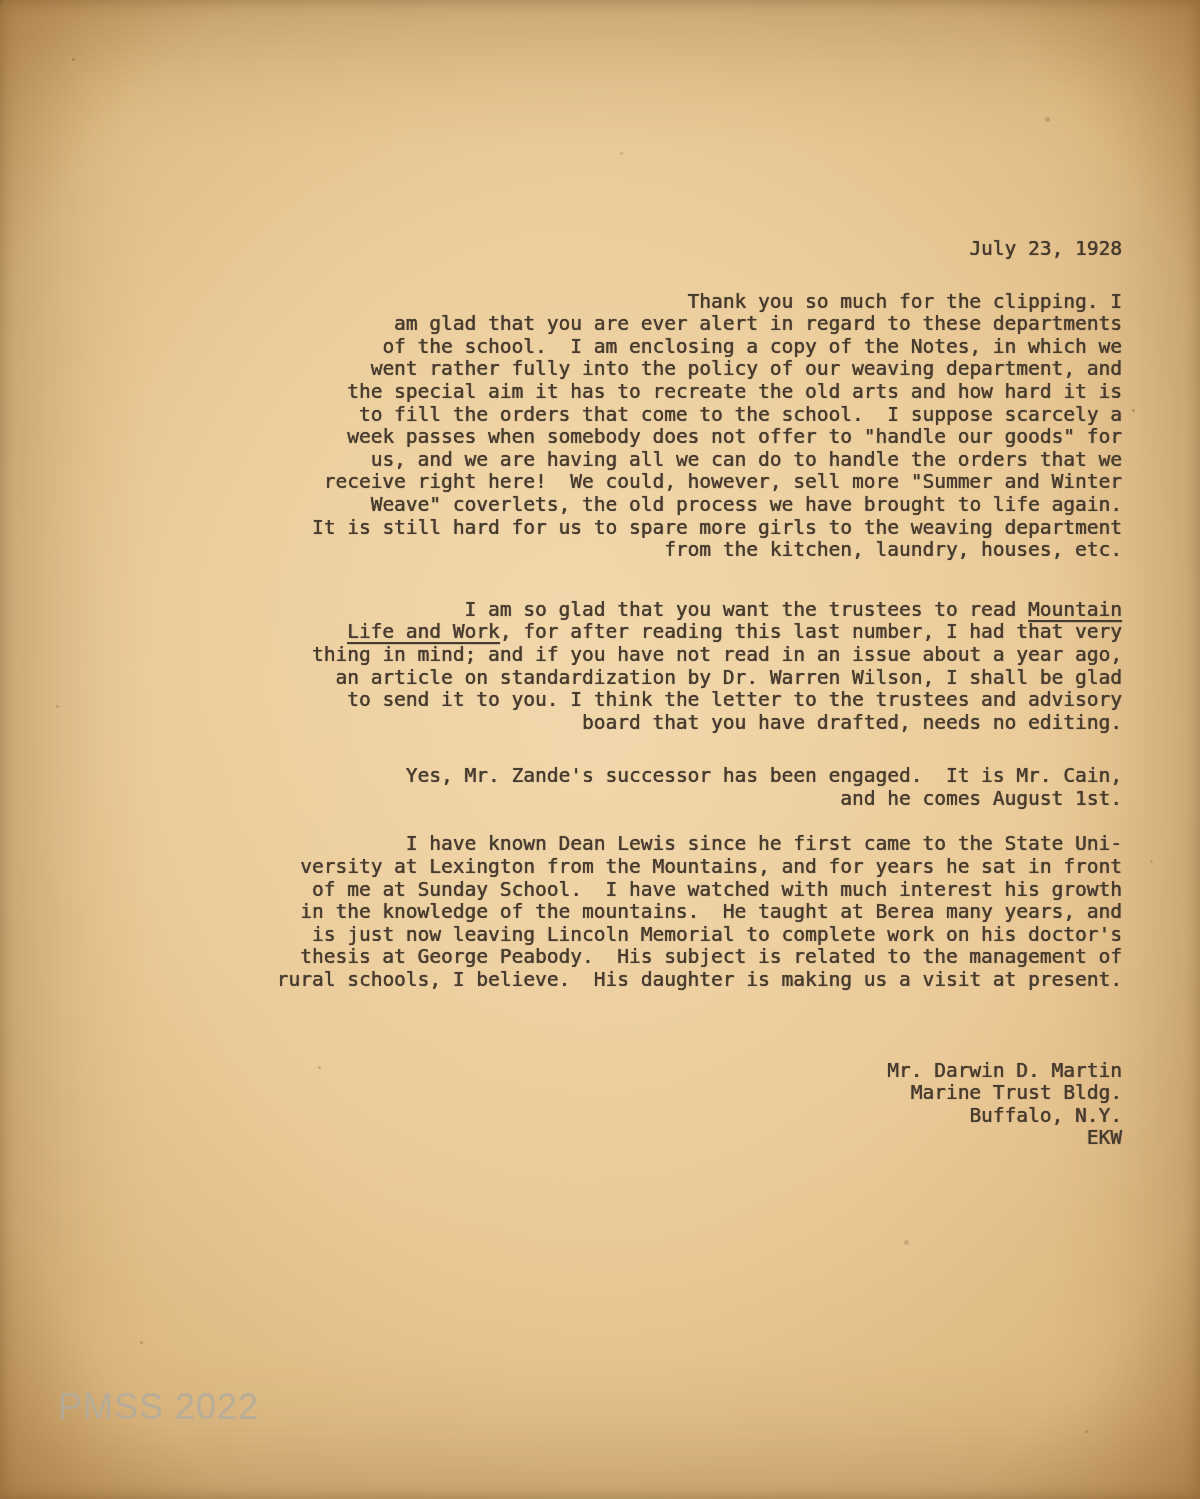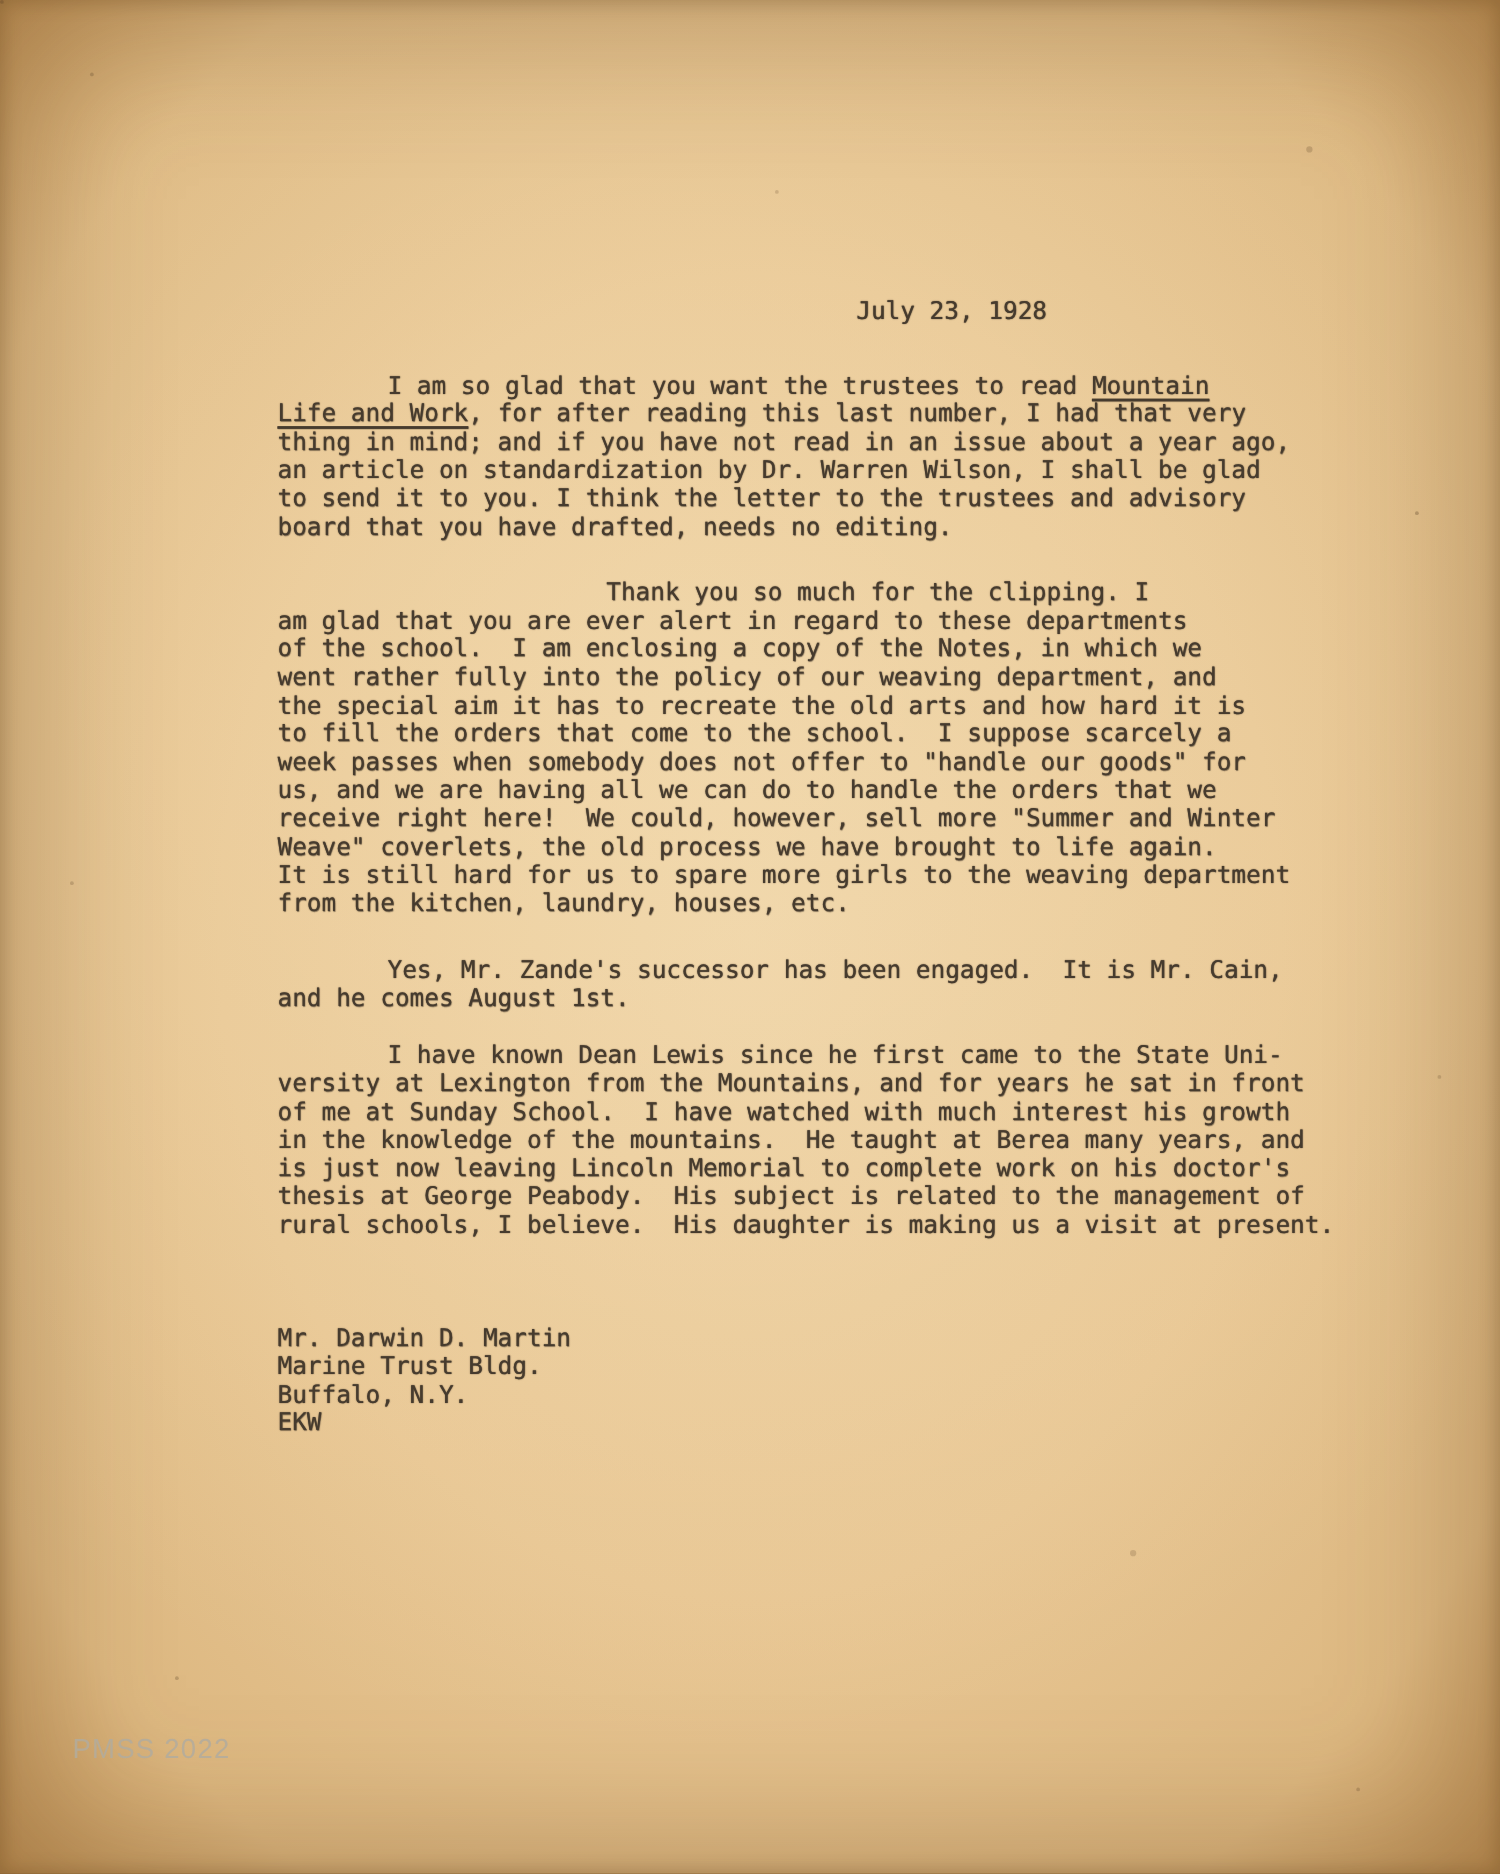--- a/index.html
+++ b/index.html
@@ -18,20 +18,21 @@
     font-family: "DejaVu Sans Mono", "Liberation Mono", monospace;
     color: #463b2e;
   }
   .content {
     position: absolute;
     left: 222px;
     top: 238px;
     width: 900px;
     font-size: 19.5px;
     line-height: 22.6px;
+    text-align: right;
   }
   .line, .para {
     white-space: pre;
     text-shadow: 0 0 1px rgba(70,58,44,0.85), 0.4px 0.4px 0.6px rgba(70,58,44,0.5);
   }
   .date       { margin-left: 463px; }
   .salutation { margin-top: 72px; }
   .p1 { margin-top: 30px; text-indent: 263px; }
   .p2 { margin-top: 37px; text-indent: 88px; }
   .p3 { margin-top: 31px; text-indent: 88px; }
@@ -42,21 +43,21 @@
   .underline {
     text-decoration: underline;
     text-decoration-thickness: 1.5px;
     text-underline-offset: 4px;
   }
   .watermark {
     position: absolute;
     left: 58px;
     top: 1386px;
     font-family: "Liberation Sans", sans-serif;
-    font-size: 22px;
+    font-size: 36px;
     letter-spacing: 1px;
     color: rgba(178,171,157,0.85);
   }
   .specks {
     position: absolute;
     left: 0; top: 0;
     width: 3px; height: 3px;
     border-radius: 50%;
     background: rgba(95,70,40,0.35);
     box-shadow:
@@ -77,38 +78,38 @@
 
 <div class="page">
 
   <div class="specks"></div>
 
   <div class="content">
 
     <div class="line date">July 23, 1928</div>
 
 
-    <div class="para p2"><span>I am so glad that you want the trustees to read </span><span class="underline">Mountain</span><br><span class="underline">Life and Work</span><span>, for after reading this last number, I had that very
-thing in mind; and if you have not read in an issue about a year ago,
-an article on standardization by Dr. Warren Wilson, I shall be glad
-to send it to you. I think the letter to the trustees and advisory
-board that you have drafted, needs no editing.</span></div>
-
     <div class="para p1">Thank you so much for the clipping. I
 am glad that you are ever alert in regard to these departments
 of the school.  I am enclosing a copy of the Notes, in which we
 went rather fully into the policy of our weaving department, and
 the special aim it has to recreate the old arts and how hard it is
 to fill the orders that come to the school.  I suppose scarcely a
 week passes when somebody does not offer to "handle our goods" for
 us, and we are having all we can do to handle the orders that we
 receive right here!  We could, however, sell more "Summer and Winter
 Weave" coverlets, the old process we have brought to life again.
 It is still hard for us to spare more girls to the weaving department
 from the kitchen, laundry, houses, etc.</div>
+
+    <div class="para p2"><span>I am so glad that you want the trustees to read </span><span class="underline">Mountain</span><br><span class="underline">Life and Work</span><span>, for after reading this last number, I had that very
+thing in mind; and if you have not read in an issue about a year ago,
+an article on standardization by Dr. Warren Wilson, I shall be glad
+to send it to you. I think the letter to the trustees and advisory
+board that you have drafted, needs no editing.</span></div>
 
     <div class="para p3">Yes, Mr. Zande's successor has been engaged.  It is Mr. Cain,
 and he comes August 1st.</div>
 
     <div class="para p4">I have known Dean Lewis since he first came to the State Uni-
 versity at Lexington from the Mountains, and for years he sat in front
 of me at Sunday School.  I have watched with much interest his growth
 in the knowledge of the mountains.  He taught at Berea many years, and
 is just now leaving Lincoln Memorial to complete work on his doctor's
 thesis at George Peabody.  His subject is related to the management of

